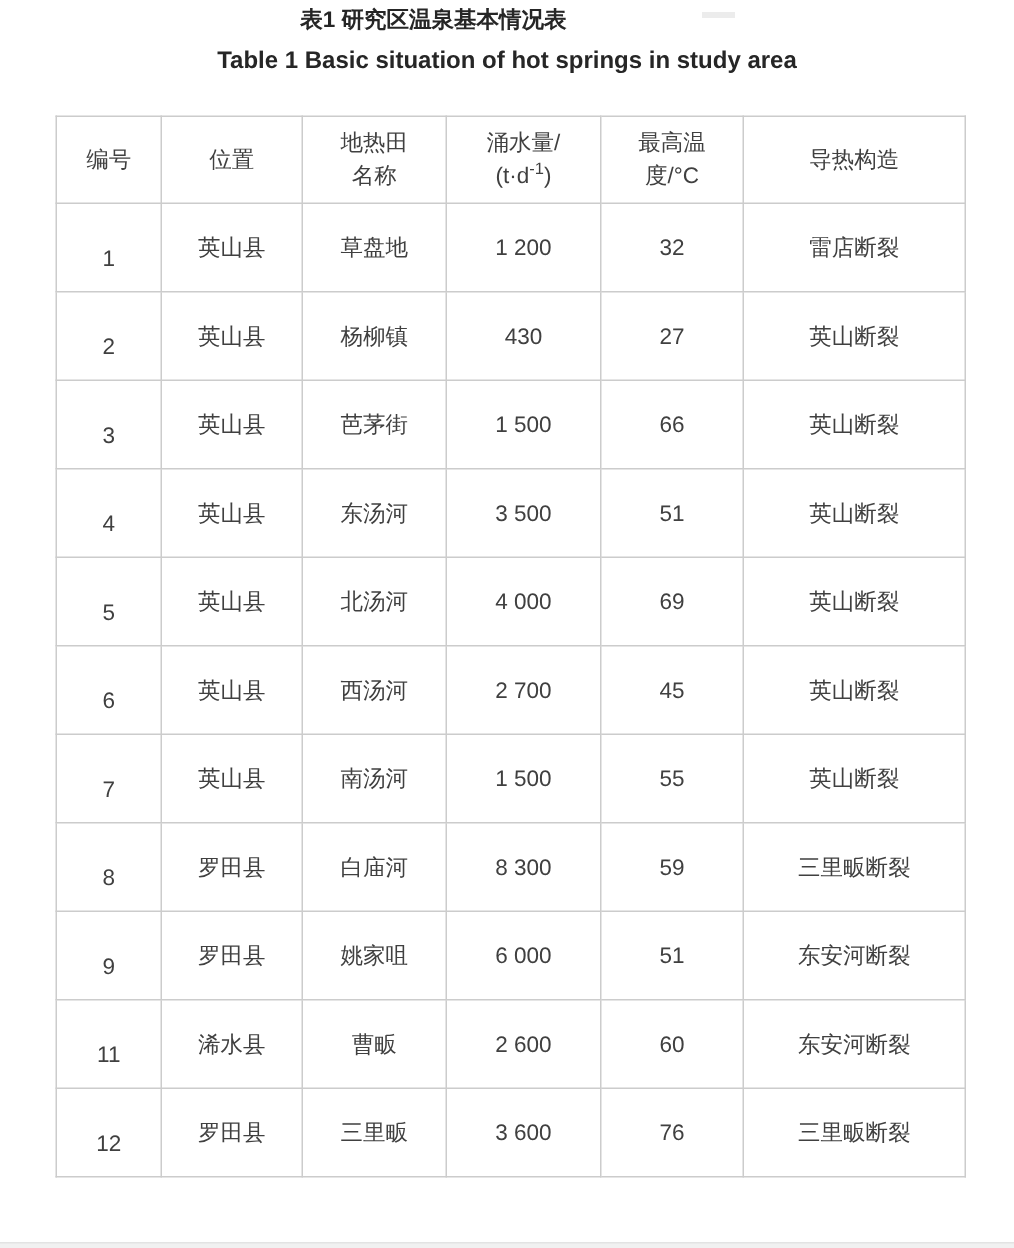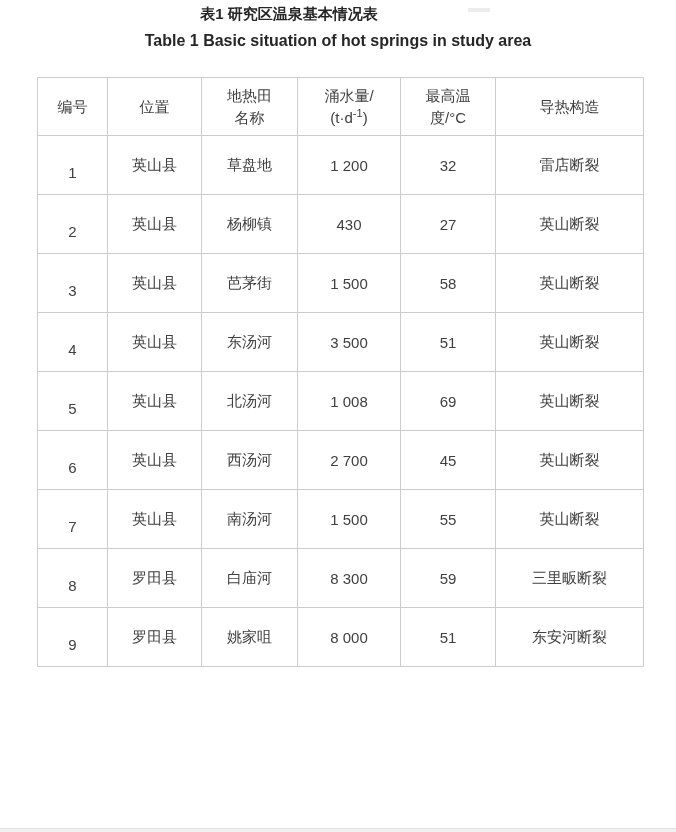--- a/index.html
+++ b/index.html
@@ -152,38 +152,38 @@
       <td>430</td>
       <td>27</td>
       <td>英山断裂</td>
     </tr>
 
     <tr>
       <td><span class="id-offset">3</span></td>
       <td>英山县</td>
       <td>芭茅街</td>
       <td>1 500</td>
-      <td>58</td>
+      <td>66</td>
       <td>英山断裂</td>
     </tr>
 
     <tr>
       <td><span class="id-offset">4</span></td>
       <td>英山县</td>
       <td>东汤河</td>
       <td>3 500</td>
       <td>51</td>
       <td>英山断裂</td>
     </tr>
 
     <tr>
       <td><span class="id-offset">5</span></td>
       <td>英山县</td>
       <td>北汤河</td>
-      <td>1 008</td>
+      <td>4 000</td>
       <td>69</td>
       <td>英山断裂</td>
     </tr>
 
     <tr>
       <td><span class="id-offset">6</span></td>
       <td>英山县</td>
       <td>西汤河</td>
       <td>2 700</td>
       <td>45</td>
@@ -205,25 +205,41 @@
       <td>白庙河</td>
       <td>8 300</td>
       <td>59</td>
       <td>三里畈断裂</td>
     </tr>
 
     <tr>
       <td><span class="id-offset">9</span></td>
       <td>罗田县</td>
       <td>姚家咀</td>
-      <td>8 000</td>
+      <td>6 000</td>
       <td>51</td>
       <td>东安河断裂</td>
     </tr>
 
 
-
+    <tr>
+      <td><span class="id-offset">11</span></td>
+      <td>浠水县</td>
+      <td>曹畈</td>
+      <td>2 600</td>
+      <td>60</td>
+      <td>东安河断裂</td>
+    </tr>
+
+    <tr>
+      <td><span class="id-offset">12</span></td>
+      <td>罗田县</td>
+      <td>三里畈</td>
+      <td>3 600</td>
+      <td>76</td>
+      <td>三里畈断裂</td>
+    </tr>
   </tbody>
   </table>
 
   <div class="page-bottom-strip"></div>
 
 </div>
 
 </body></html>

